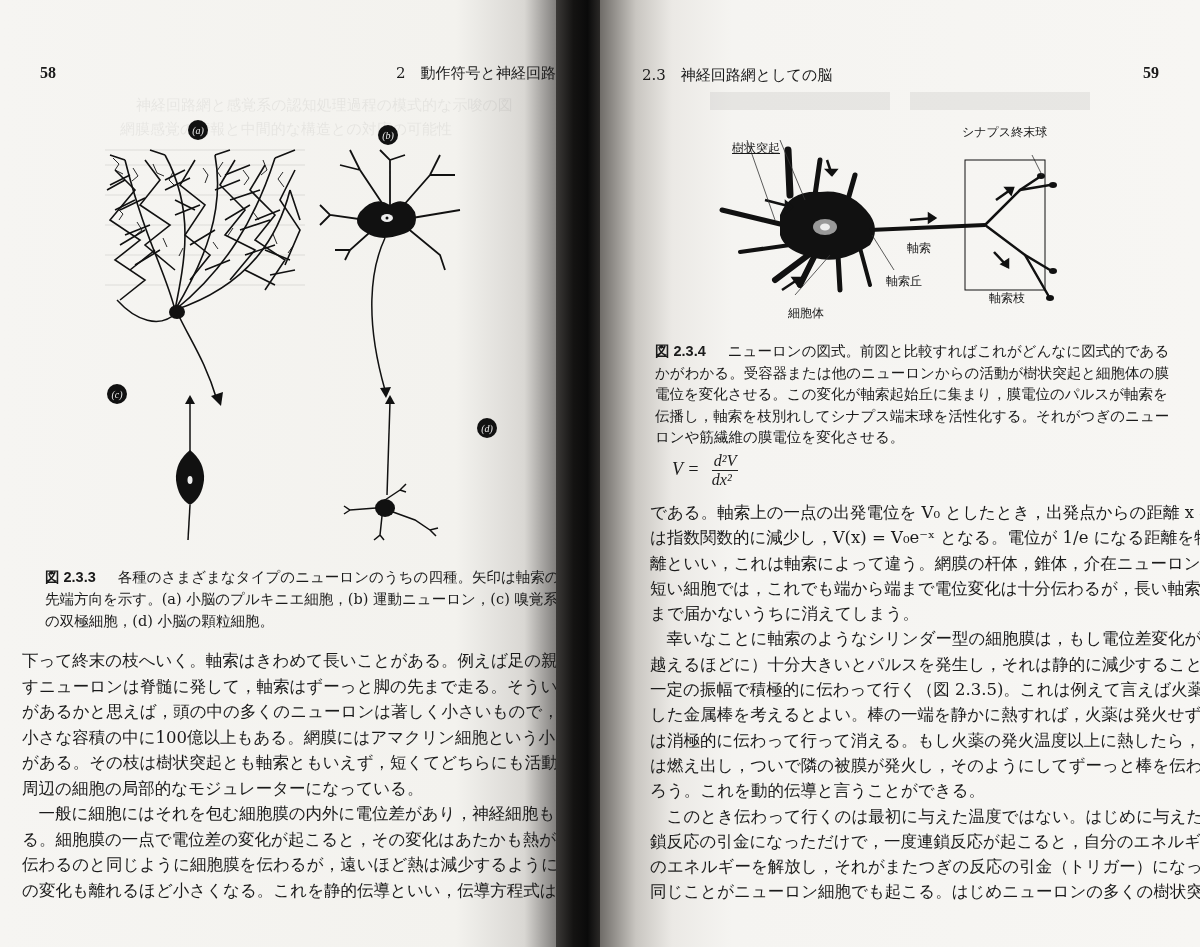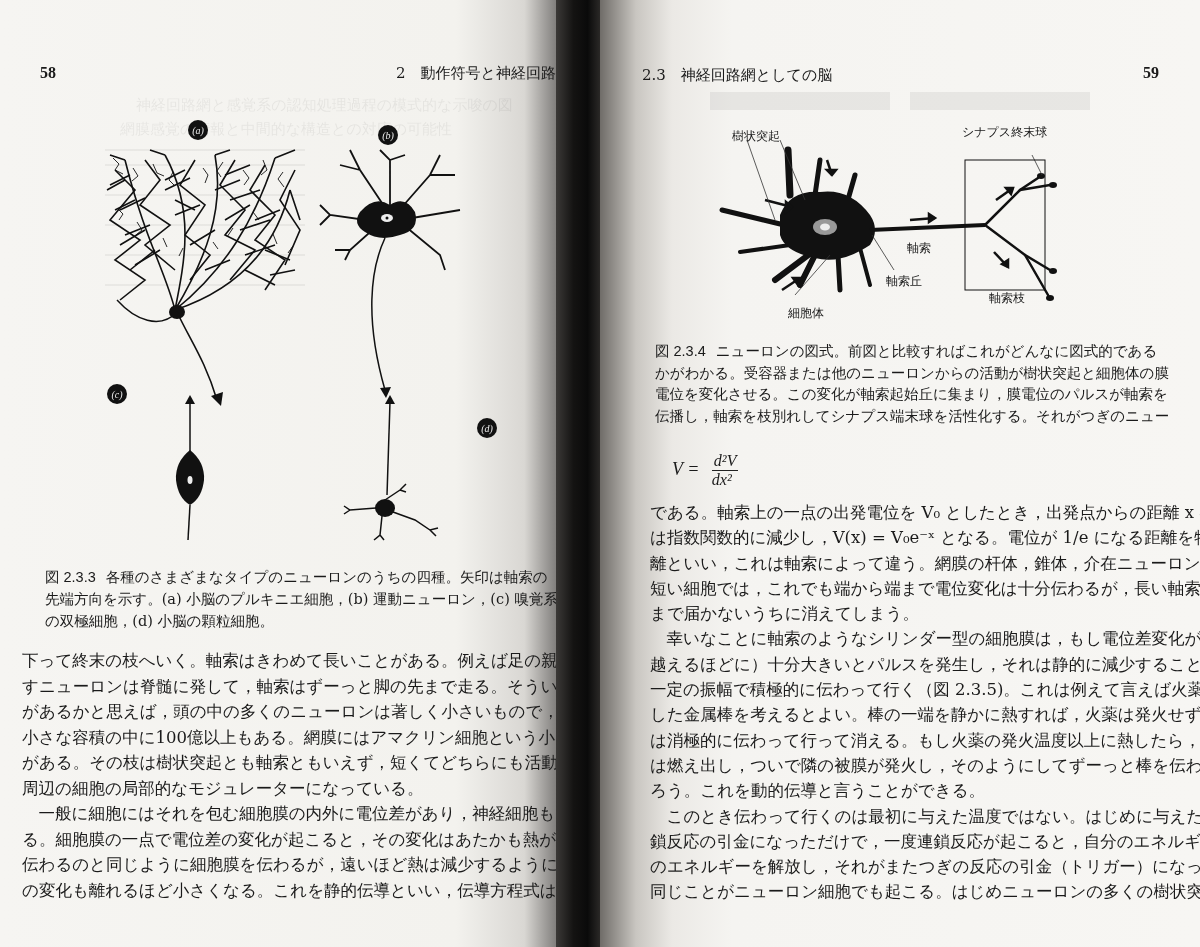--- a/index.html
+++ b/index.html
@@ -25,21 +25,21 @@
   .ghost {
     position:absolute; color:rgba(0,0,0,0.06); font-size:15px; white-space:nowrap;
   }
   .page-num {
     position:absolute; font-weight:bold; font-size:16px; font-family:"Liberation Serif", serif;
   }
   .running-head { position:absolute; font-size:15px; white-space:nowrap; }
   .caption {
     position:absolute; font-size:14.5px; line-height:22px; white-space:nowrap;
   }
-  .caption .fig-label { font-weight:normal; font-family:"Liberation Sans", sans-serif; margin-right:10px; }
+  .caption .fig-label { font-weight:bold; font-family:"Liberation Sans", sans-serif; margin-right:22px; }
   .body-text {
     position:absolute; font-size:16.5px; line-height:25.5px; white-space:nowrap;
   }
   .body-text p { margin:0; }
   .fig-badge {
     position:absolute; width:20px; height:20px; border-radius:50%;
     background:#111; color:#eee; font-size:10px; font-style:italic;
     display:flex; align-items:center; justify-content:center;
     font-family:"Liberation Serif", serif;
   }
@@ -203,32 +203,33 @@
         <path d="M27 10 L55 90"></path>
         <path d="M60 10 L85 70"></path>
         <path d="M312 25 L322 45"></path>
         <path d="M152 105 L174 140"></path>
         <path d="M110 125 L75 165"></path>
       </g>
 
       <rect x="245" y="30" width="80" height="130" fill="none" stroke="#111" stroke-width="1"></rect>
     </svg>
 
-    <div class="diagram-label" style="left:132px; top:128px;">樹状突起</div>
+    <div class="diagram-label" style="left:132px; top:140px;text-decoration:underline;">樹状突起</div>
     <div class="diagram-label" style="left:362px; top:124px;">シナプス終末球</div>
     <div class="diagram-label" style="left:307px; top:240px;text-align:center;">軸索</div>
     <div class="diagram-label" style="left:286px; top:273px;">軸索丘</div>
     <div class="diagram-label" style="left:188px; top:305px;">細胞体</div>
     <div class="diagram-label" style="left:389px; top:290px;">軸索枝</div>
 
     <div class="caption" style="left:55px; top:341px; line-height:21.5px;">
       <div><span class="fig-label">図 2.3.4</span><span>ニューロンの図式。前図と比較すればこれがどんなに図式的である</span></div>
       <div>かがわかる。受容器または他のニューロンからの活動が樹状突起と細胞体の膜</div>
       <div>電位を変化させる。この変化が軸索起始丘に集まり，膜電位のパルスが軸索を</div>
       <div>伝播し，軸索を枝別れしてシナプス端末球を活性化する。それがつぎのニュー</div>
+      <div>ロンや筋繊維の膜電位を変化させる。</div>
     </div>
 
     <div class="formula" style="left:72px; top:452px;">
       <span>V =</span>
       <span class="frac">
         <span class="num">d²V</span>
         <span class="den">dx²</span>
       </span>
     </div>
 

